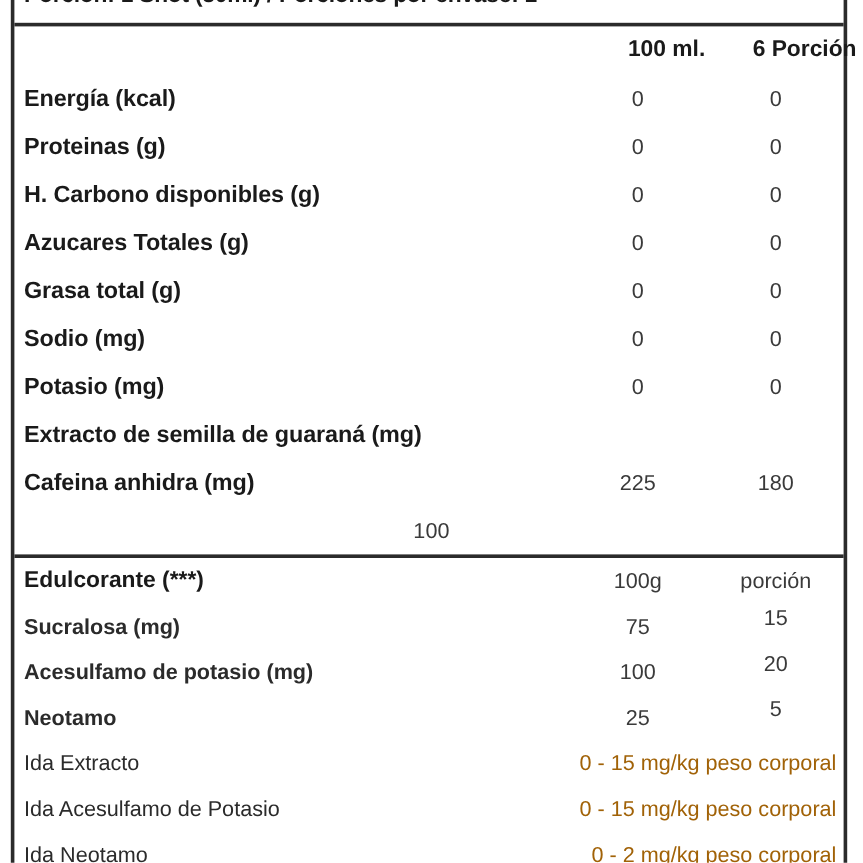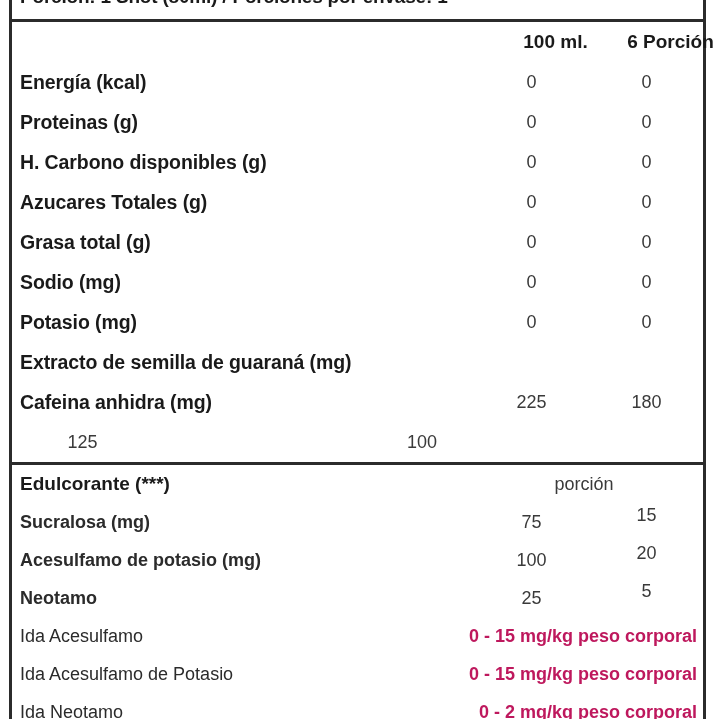--- a/index.html
+++ b/index.html
@@ -142,22 +142,22 @@
     color: #2b2b2b;
   }
   .col-span {
     flex: 1 1 auto;
     text-align: right;
     padding-right: 6px;
     white-space: nowrap;
   }
   .ida-val {
     font-size: 18px;
-    font-weight: bold;
-    color: #be185d;
+    font-weight: normal;
+    color: #a16207;
   }
 </style>
 </head>
 <body>
 
 <div id="label-root">
   <div class="table-box">
 
     <div class="row row-serving">
       <span class="serving-text">Porción: 1 Shot (80ml) / Porciones por envase: 1</span>
@@ -271,34 +271,34 @@
       </div>
       <div class="col-a">
         <span class="nutrient-value">225</span>
       </div>
       <div class="col-b">
         <span class="nutrient-value">180</span>
       </div>
     </div>
 
     <div class="row row-main">
-      <div class="col-a">
-        <span class="nutrient-value">125</span>
-      </div>
       <div class="col-b">
         <span class="nutrient-value">100</span>
       </div>
     </div>
 
     <div class="divider-thick"></div>
 
     <div class="row row-sweet">
       <div class="col-name">
         <span class="sweet-head-name">Edulcorante (***)</span>
       </div>
+      <div class="col-a">
+        <span class="sweet-head-val">100g</span>
+      </div>
       <div class="col-b">
         <span class="sweet-head-val">porción</span>
       </div>
     </div>
 
     <div class="row row-sweet">
       <div class="col-name">
         <span class="sweet-name">Sucralosa (mg)</span>
       </div>
       <div class="col-a">
@@ -328,21 +328,21 @@
       <div class="col-a">
         <span class="sweet-val">25</span>
       </div>
       <div class="col-b">
         <span class="sweet-val raise">5</span>
       </div>
     </div>
 
     <div class="row row-sweet">
       <div class="col-name">
-        <span class="ida-name">Ida Acesulfamo</span>
+        <span class="ida-name">Ida Extracto</span>
       </div>
       <div class="col-span">
         <span class="ida-val">0 - 15 mg/kg peso corporal</span>
       </div>
     </div>
 
     <div class="row row-sweet">
       <div class="col-name">
         <span class="ida-name">Ida Acesulfamo de Potasio</span>
       </div>

